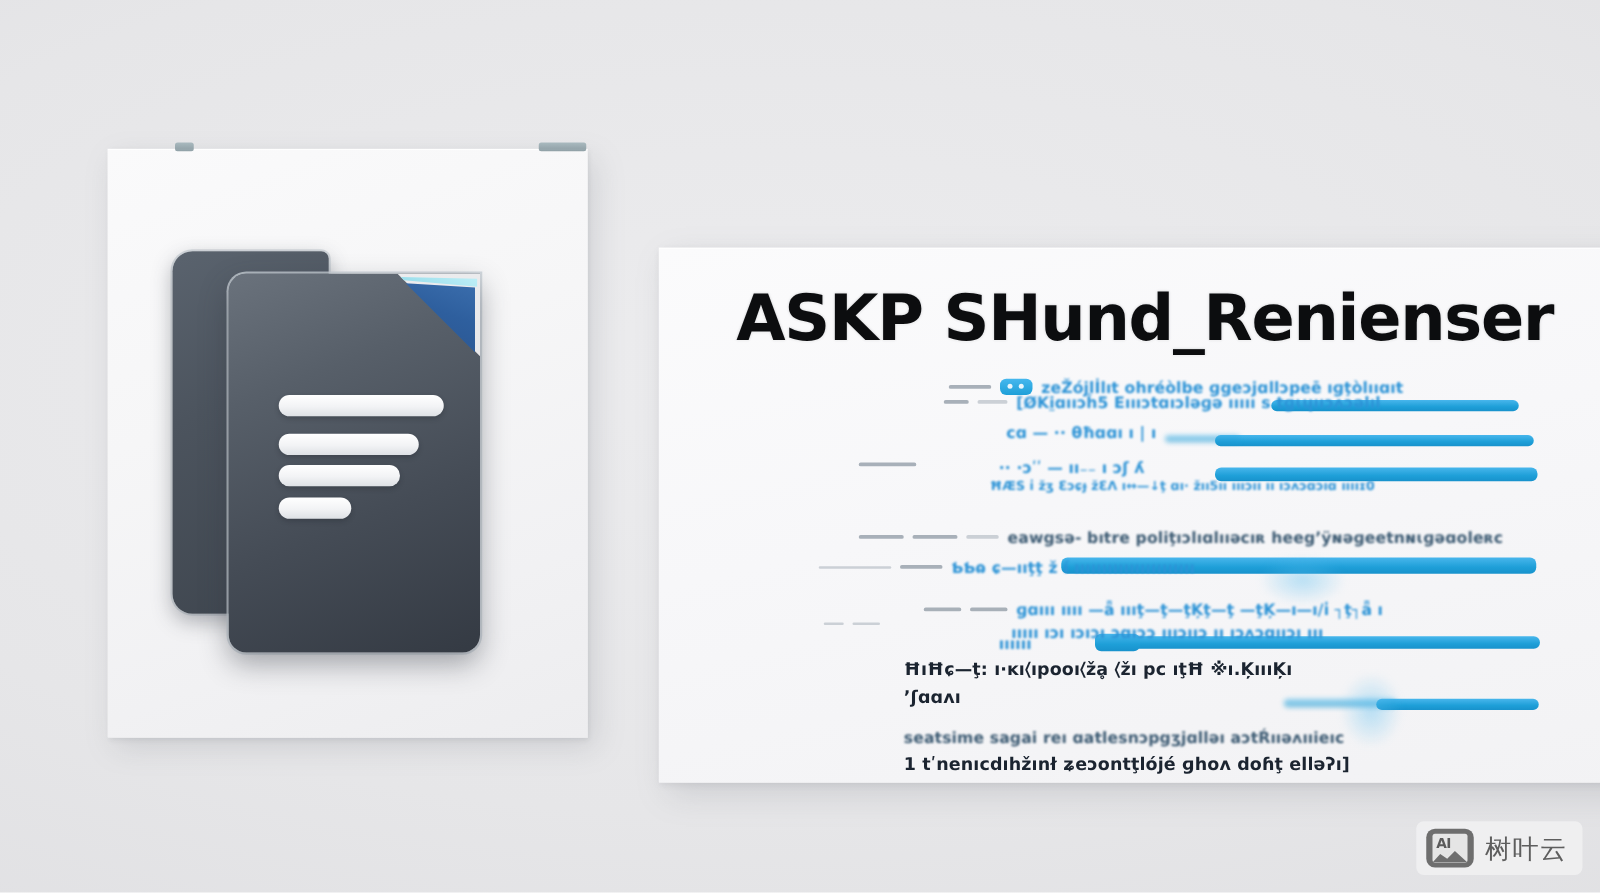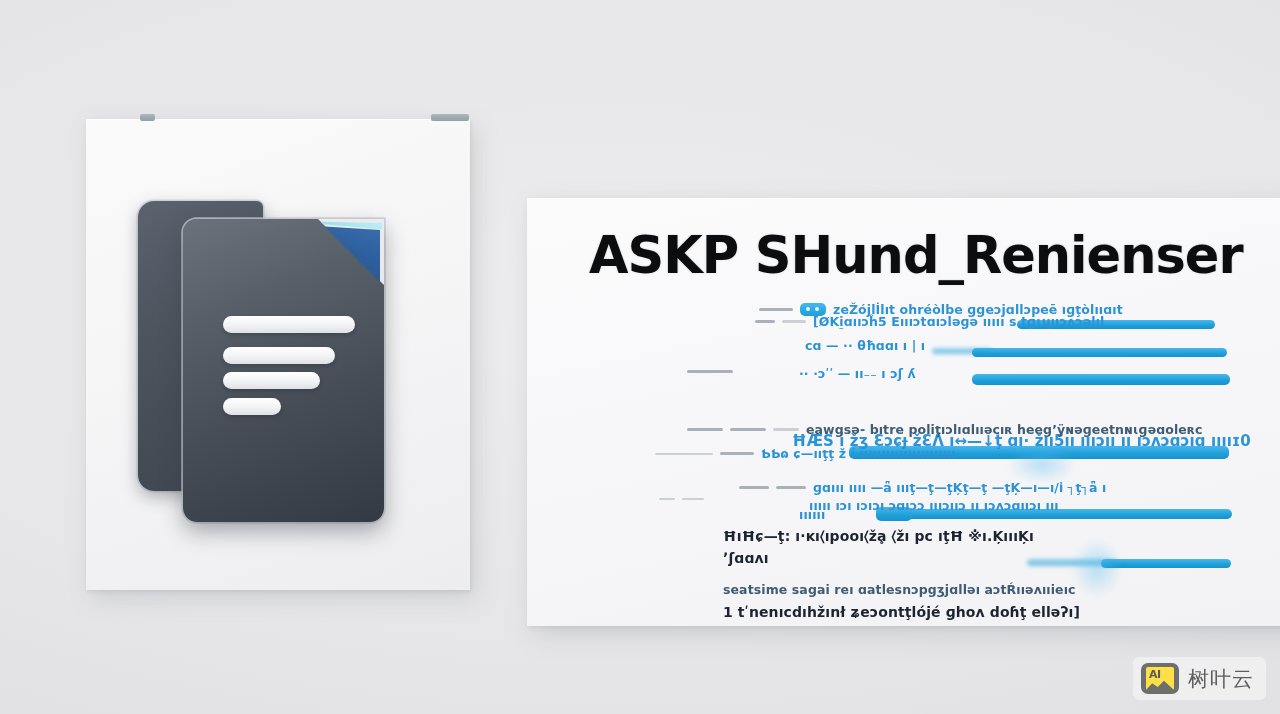--- a/index.html
+++ b/index.html
@@ -86,21 +86,21 @@
   
   .row{position:absolute;display:flex;align-items:center;gap:7px;white-space:nowrap;}
   .ptext{
     font-size:12.5px;font-weight:600;letter-spacing:.1px;
     color:#2C93D6;
     filter:blur(.75px);
     font-family:"DejaVu Sans", sans-serif;
   }
   .ptext.dark{color:#3E5C74;}
   .ptext.darker{color:#1B2430;font-weight:700;font-size:14px;filter:blur(.6px);}
-  .ptext.lg{font-size:15px;margin-top:48px;}
+  .ptext.lg{font-size:10px;}
   .dash{height:2.5px;border-radius:2px;background:#9BA4AE;opacity:.85;filter:blur(.4px);}
   .dash.faint{background:#B9C0C8;opacity:.7;}
   .dash.tiny{height:2px;}
   .badge{
     width:26px;height:13px;border-radius:5px;
     background:linear-gradient(180deg,#45B8EE,#1E9FD8);
     position:relative;flex:none;filter:blur(.35px);
   }
   .badge::before,.badge::after{
     content:"";position:absolute;top:4px;width:4px;height:4px;border-radius:50%;
@@ -125,21 +125,21 @@
     display:flex;align-items:center;gap:9px;
     padding:6px 12px 6px 8px;border-radius:6px;
     background:rgba(242,242,244,.78);
   }
   #watermark-icon{
     width:38px;height:31px;border-radius:7px;
     background:#6E6E6E;position:relative;flex:none;
   }
   #watermark-icon .inner{
     position:absolute;left:5px;top:4px;right:5px;bottom:4px;
-    background:#fde047;border-radius:2px;overflow:hidden;
+    background:#e5e5e5;border-radius:2px;overflow:hidden;
   }
   #watermark-icon .ai{
     position:absolute;left:3px;top:1px;font-size:11px;font-weight:700;
     color:#5A5A5A;font-family:"DejaVu Sans", sans-serif;letter-spacing:-.5px;
   }
   #watermark-icon .mount{
     position:absolute;left:0;right:0;bottom:0;height:11px;background:#6E6E6E;
     clip-path:polygon(0 100%,22% 38%,42% 72%,64% 16%,100% 100%);
   }
   #watermark-text{

